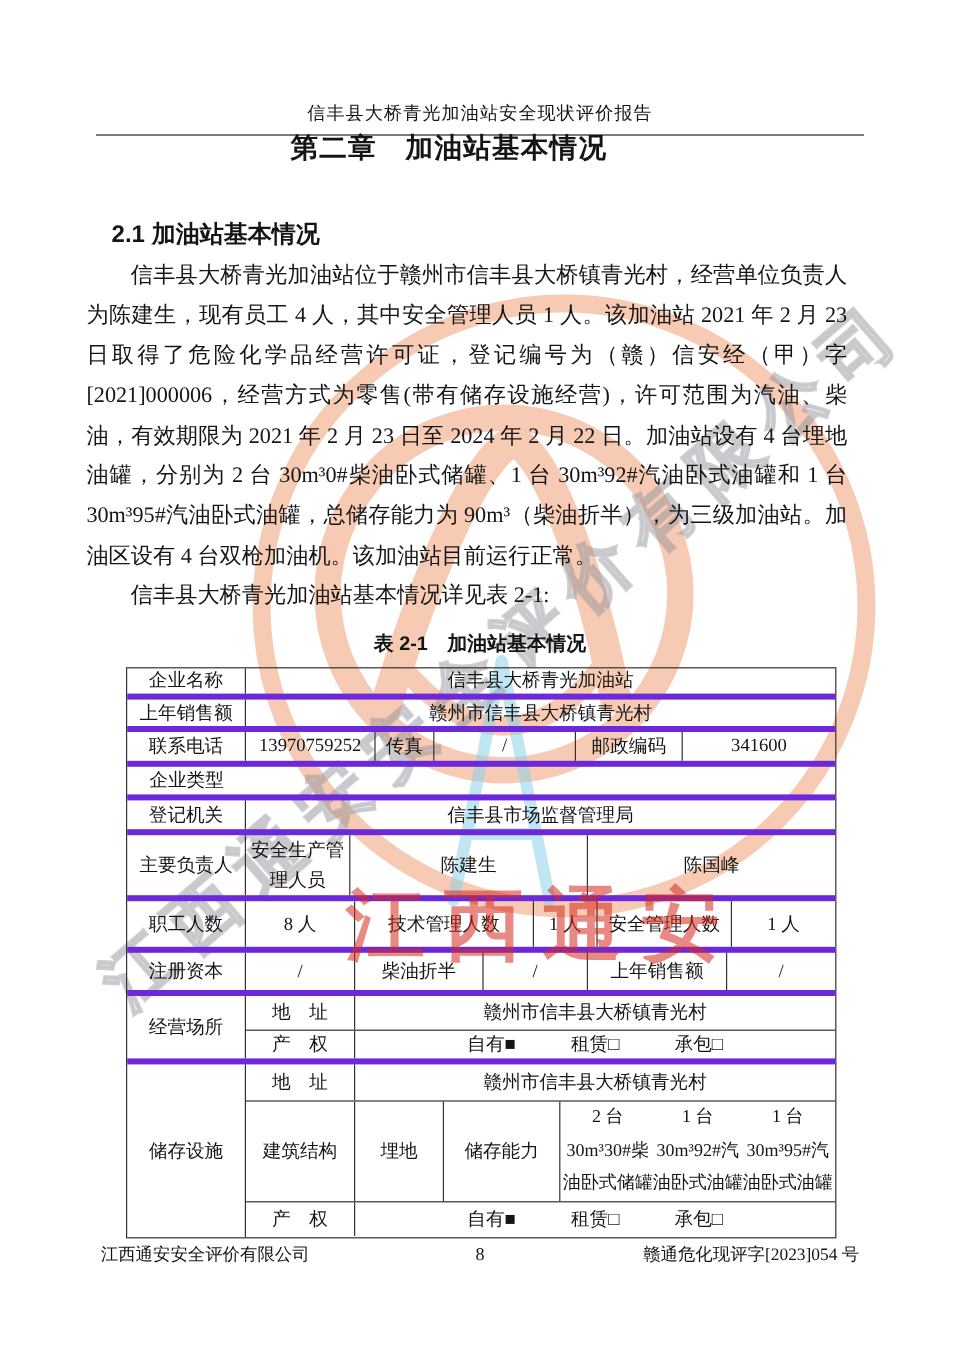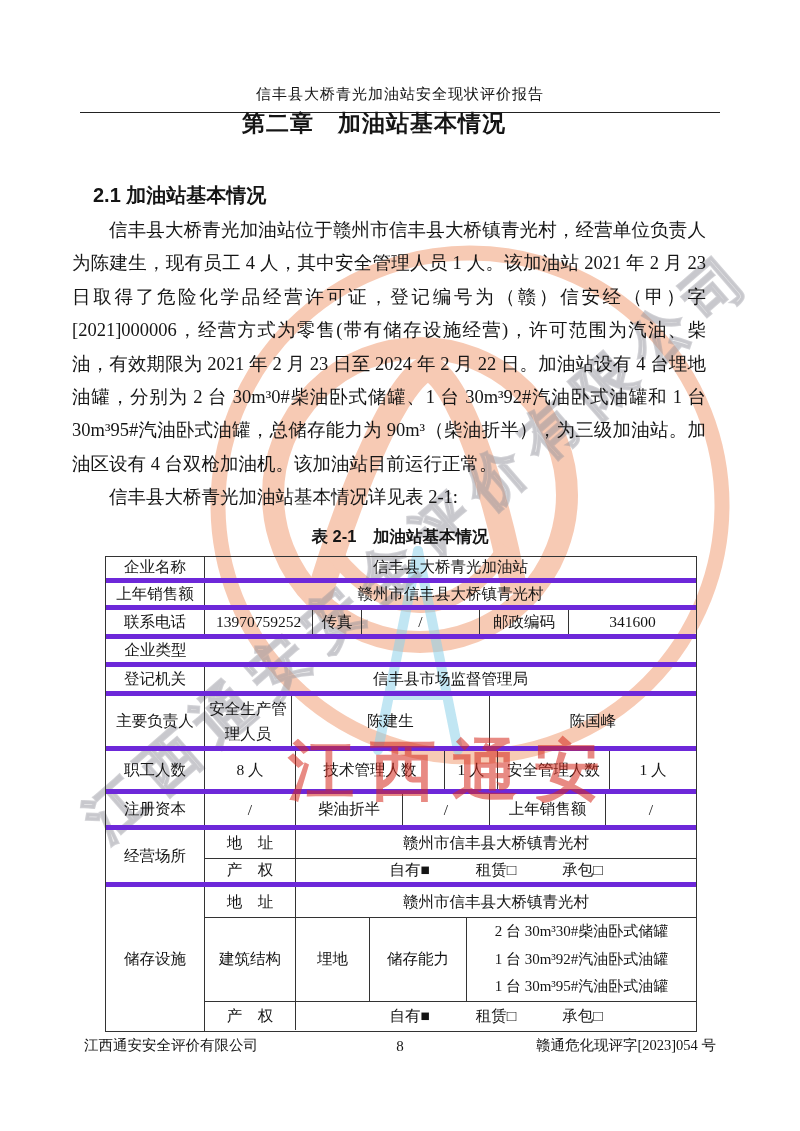--- a/index.html
+++ b/index.html
@@ -81,21 +81,21 @@
   .w112{width:112px; flex:0 0 auto;}
   .w107{width:107px; flex:0 0 auto;}
   .w116{width:116px; flex:0 0 auto;}
   .w74{width:74px; flex:0 0 auto;}
   .w97{width:97px; flex:0 0 auto;}
   .fx{flex:1 1 auto;}
   .sub{flex:1 1 auto; display:flex; flex-direction:column;}
   .srow{display:flex; border-bottom:1px solid #333; box-sizing:border-box;}
   .srow:last-child{border-bottom:none;}
   .own-cell{display:flex; align-items:center; justify-content:center; gap:46px;}
-  .tank-lines{display:flex; flex-direction:column; justify-content:center; line-height:27.5px; font-size:15px;}
+  .tank-lines{display:flex; flex-direction:row; justify-content:center; line-height:27.5px; font-size:15px;}
   
   .footer-left{position:absolute; left:84px; top:1036px; font-size:14.5px;}
   .footer-page{position:absolute; left:0; top:1038px; width:800px; text-align:center; font-size:15px;}
   .footer-right{position:absolute; right:84px; top:1036px; font-size:14.5px;}
 </style>
 </head>
 <body>
 
 <div class="page">
 

